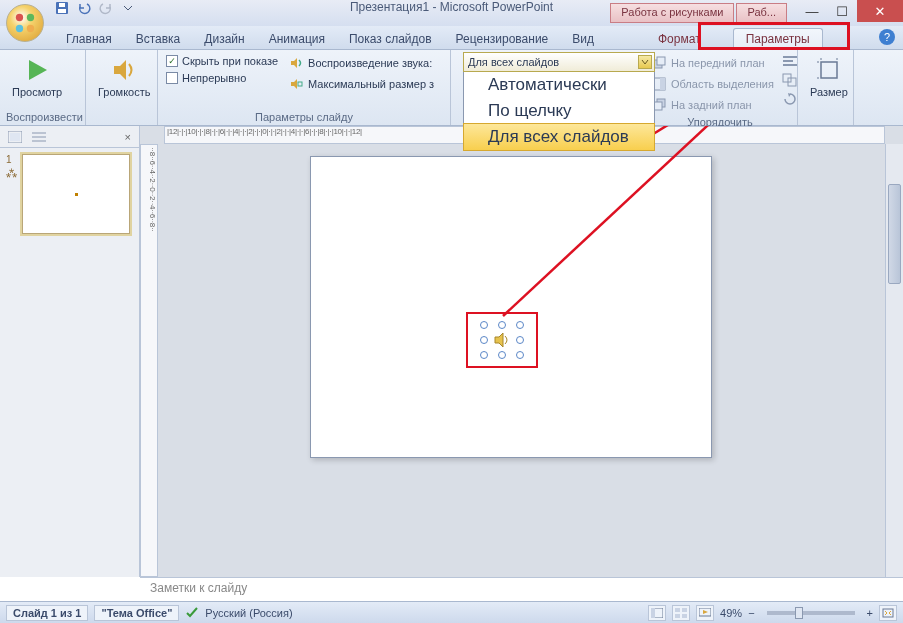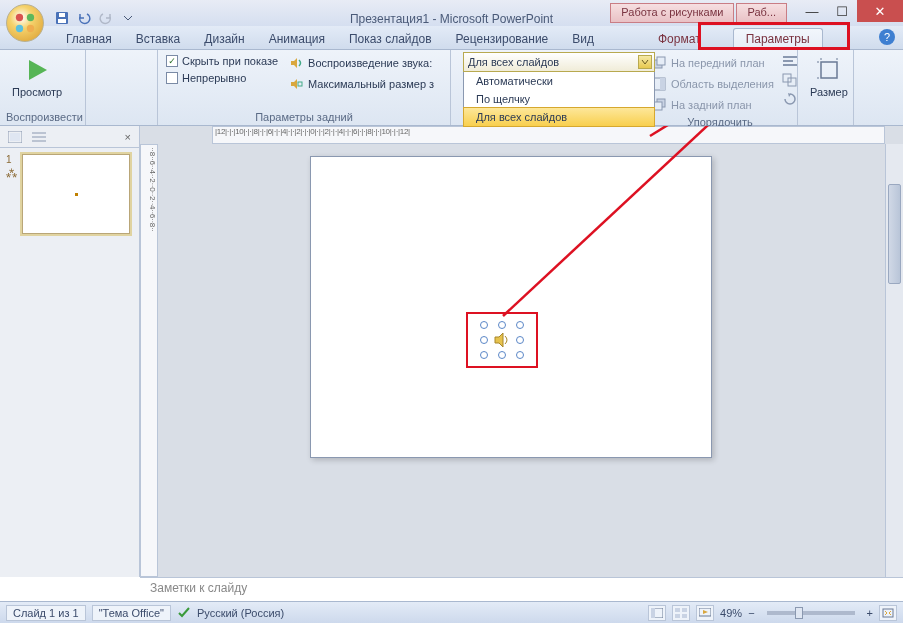--- a/index.html
+++ b/index.html
@@ -1,19 +1,19 @@
 <!DOCTYPE html>
 <html><head>
 <meta charset="utf-8">
 <style>
 * { box-sizing: border-box; margin: 0; padding: 0; font-family: "Segoe UI", Tahoma, sans-serif; }
 body { width: 903px; height: 623px; overflow: hidden; background: #fff; }
 
 
-.titlebar { height: 26px; background: linear-gradient(#e8ecf5,#d5dff0); display: flex; align-items: flex-end; font-size: 12px; position: relative; }
+.titlebar { height: 26px; background: linear-gradient(#e8ecf5,#d5dff0); display: flex; align-items: flex-start; font-size: 12px; position: relative; }
 .office-btn { width: 38px; height: 38px; border-radius: 50%; background: radial-gradient(circle at 40% 35%, #fff 0%, #f5d26c 35%, #d99a2b 100%); border: 1px solid #b8b090; position: absolute; top: 4px; left: 6px; z-index: 10; display:flex;align-items:center;justify-content:center;}
 .office-btn svg{width:22px;height:22px;}
 .qat { margin-left: 54px; display: flex; gap: 6px; align-items: center; }
 .qat .ic { width: 16px; height: 16px; display:inline-flex;align-items:center;justify-content:center; }
 .title-text { position: absolute; left: 0; right: 0; text-align: center; color: #4a5a78; pointer-events: none; }
 .title-right { position: absolute; right: 0; top: 0; display: flex; height: 26px; }
 .context-tab { background: linear-gradient(#f6dfe1,#e9c1c5); border: 1px solid #c97d85; padding: 2px 10px; font-size: 11px; color: #7a3340; height: 20px; margin-top: 3px; margin-right: 2px; }
 .winbtns { display: flex; margin-left: 8px; }
 .winbtn { width: 30px; height: 22px; display: flex; align-items: center; justify-content: center; color: #333; font-size: 13px; }
 .winbtn.close { background: #c94f4f; color: #fff; width: 46px; }
@@ -36,57 +36,57 @@
 .col { display: flex; flex-direction: column; gap: 3px; }
 .row-item { display: flex; align-items: center; gap: 4px; white-space: nowrap; padding: 1px 2px; cursor: pointer; }
 .row-item .ic { width: 16px; height: 16px; display:inline-flex;align-items:center;justify-content:center; }
 .cbx { width: 12px; height: 12px; border: 1px solid #7a8aa5; background: #fff; display: inline-flex; align-items: center; justify-content: center; font-size: 9px; color: #2a6e2a; }
 
 
 .dd { width: 192px; }
 .dd-sel { height: 20px; background: linear-gradient(#fff,#f0ecd8); border: 1px solid #b8a94f; display: flex; align-items: center; padding: 0 4px; font-size: 11px; position: relative; }
 .dd-sel .arrow { position: absolute; right: 2px; top: 2px; width: 14px; height: 14px; background: linear-gradient(#f5e9a6,#e7c94f); border: 1px solid #b8a94f; display:flex;align-items:center;justify-content:center; }
 .dd-list { background: #fff; border: 1px solid #8a98b0; border-top: none; }
-.dd-item { padding: 3px 12px; font-size: 11px; cursor: pointer; }
+.dd-item { padding: 3px 24px; font-size: 17px; cursor: pointer; }
 .dd-item.hl { background: linear-gradient(#fde79a,#f8cf4e); border: 1px solid #d6a82f; margin: -1px; }
 
 
 .arrange .row-item { color: #8a96ab; }
 
 
 .size .bigbtn .ic { width: 28px; height: 28px; }
 
 
 .workspace { display: flex; height: calc(623px - 26px - 24px - 76px - 22px - 24px); background: #d9dee6; }
 .slidepane { width: 140px; background: #eceff4; border-right: 1px solid #b9c5d8; }
 .pane-tabs { height: 22px; display: flex; align-items: center; gap: 10px; padding: 0 8px; border-bottom: 1px solid #b9c5d8; font-size: 11px; }
 .pane-tabs .ic { width: 14px; height: 12px; }
 .pane-tabs .x { margin-left: auto; color: #666; cursor: pointer; }
 .thumb-wrap { padding: 6px; }
 .thumb-num { width: 12px; font-size: 10px; color: #8b6a35; display: inline-block; vertical-align: top; }
 .thumb { display: inline-block; width: 108px; height: 80px; background: #fff; border: 1px solid #b9a678; box-shadow: 0 0 0 2px #e0d3a0; position: relative; }
 .thumb .dot { position: absolute; top: 38px; left: 52px; width: 3px; height: 3px; background: #c08000; }
 
 .editor { flex: 1; position: relative; background: #d9dee6; overflow: hidden; }
-.hruler { position: absolute; top: 0; left: 24px; right: 18px; height: 18px; background: #f6f7fa; border: 1px solid #b9c5d8; font-size: 8px; color: #666; overflow: hidden; white-space: nowrap; padding-left: 2px; letter-spacing: -0.3px; margin-left: 48px;}
+.hruler { position: absolute; top: 0; left: 24px; right: 18px; height: 18px; background: #f6f7fa; border: 1px solid #b9c5d8; font-size: 8px; color: #666; overflow: hidden; white-space: nowrap; padding-left: 2px; letter-spacing: -0.3px;}
 .vruler { position: absolute; top: 18px; left: 0; width: 18px; bottom: 0; background: #f6f7fa; border: 1px solid #b9c5d8; font-size: 8px; color: #666; writing-mode: vertical-rl; overflow: hidden; padding-top: 2px; letter-spacing: -0.3px;}
 .slide { position: absolute; top: 30px; left: 170px; width: 402px; height: 302px; background: #fff; border: 1px solid #8a98b0; box-shadow: 2px 2px 6px rgba(0,0,0,.2); }
 .sound-obj { position: absolute; top: 186px; left: 326px; width: 72px; height: 56px; border: 2px solid #d12; display:flex;align-items:center;justify-content:center; }
 .sound-sel { width: 36px; height: 30px; position: relative; }
 .handle { position: absolute; width: 8px; height: 8px; background: #fff; border: 1px solid #5b87c7; border-radius: 50%; }
 .h-tl{top:-4px;left:-4px}.h-tr{top:-4px;right:-4px}.h-bl{bottom:-4px;left:-4px}.h-br{bottom:-4px;right:-4px}
 .h-t{top:-4px;left:14px}.h-b{bottom:-4px;left:14px}.h-l{top:11px;left:-4px}.h-r{top:11px;right:-4px}
 .speaker { position:absolute; top:6px; left:9px; width:18px; height:18px; }
 .scroll-v { position: absolute; right: 0; top: 18px; bottom: 0; width: 18px; background: #e5e9f0; border-left: 1px solid #b9c5d8; }
 .scroll-v .thumb-s { position: absolute; top: 40px; left: 2px; right: 2px; height: 100px; background: linear-gradient(90deg,#d0d8e6,#b9c5d8); border: 1px solid #9aa8c0; border-radius: 2px; }
 
 
 .notes { height: 24px; background: #fff; border-top: 1px solid #b9c5d8; font-size: 12px; color: #888; padding: 3px 10px; margin-left: 140px; }
 .status { height: 22px; background: linear-gradient(#e3ebf7,#cdd9ec); border-top: 1px solid #a9b8cf; display: flex; align-items: center; font-size: 11px; color: #3b4b6b; padding: 0 6px; gap: 6px; }
-.status .seg { border: 1px solid #b9c5d8; padding: 1px 6px; background: #eef3fa; }
+.status .seg { border: 1px solid #b9c5d8; padding: 1px 6px; background: #eef3fa; font-weight: bold; }
 .status .flex { flex: 1; }
 .viewbtn { width: 18px; height: 16px; border: 1px solid #b9c5d8; background: #eef3fa; display:inline-flex;align-items:center;justify-content:center; }
 .zoom-slider { width: 88px; height: 4px; background: #aeb9cd; position: relative; margin: 0 6px; }
 .zoom-slider .knob { position: absolute; top: -4px; left: 28px; width: 8px; height: 12px; background: #dfe6f2; border: 1px solid #8a98b0; }
 
 
 .arrow-line { position: absolute; pointer-events: none; }
 </style>
 </head>
 <body>
@@ -161,20 +161,31 @@
               <path d="M6 4 L24 14 L6 24 Z" fill="#56b556"></path>
             </svg>
           </span>
         <span>Просмотр</span>
       </div>
     </div>
     <div class="group-label">Воспроизвести</div>
   </div>
 
   <div class="group" style="width:72px">
+    <div class="group-body">
+      <div class="bigbtn">
+        <span class="ic">
+            <svg width="28" height="28">
+              <path d="M4 10 L10 10 L16 4 L16 24 L10 18 L4 18 Z" fill="#d9a73e"></path>
+              <path d="M19 8 Q24 14 19 20" fill="none" stroke="#d9a73e" stroke-width="2"></path>
+            </svg>
+          </span>
+        <span>Громкость</span>
+      </div>
+    </div>
     <div class="group-label"></div>
   </div>
 
   <div class="group" style="width:293px">
     <div class="group-body">
       <div class="col">
         <div class="row-item">
           <span class="cbx">✓</span>
           <span>Скрыть при показе</span>
         </div>
@@ -197,21 +208,21 @@
           <span class="ic">
               <svg width="14" height="14">
                 <path d="M2 5 L5 5 L8 2 L8 12 L5 9 L2 9 Z" fill="#d9a73e"></path>
                 <rect x="9" y="5" width="4" height="4" fill="none" stroke="#4a8"></rect>
               </svg>
             </span>
           <span>Максимальный размер з</span>
         </div>
       </div>
     </div>
-    <div class="group-label">Параметры задний</div>
+    <div class="group-label">Параметры слайду</div>
   </div>
 
   <div style="position:absolute; left:463px; top:52px; z-index:20;">
     <div class="dd">
       <div class="dd-sel">
         <span>Для всех слайдов</span>
         <span class="arrow">
             <svg width="8" height="8">
               <path d="M1 2 L4 6 L7 2" fill="none" stroke="#6a5a20" stroke-width="1"></path>
             </svg>

